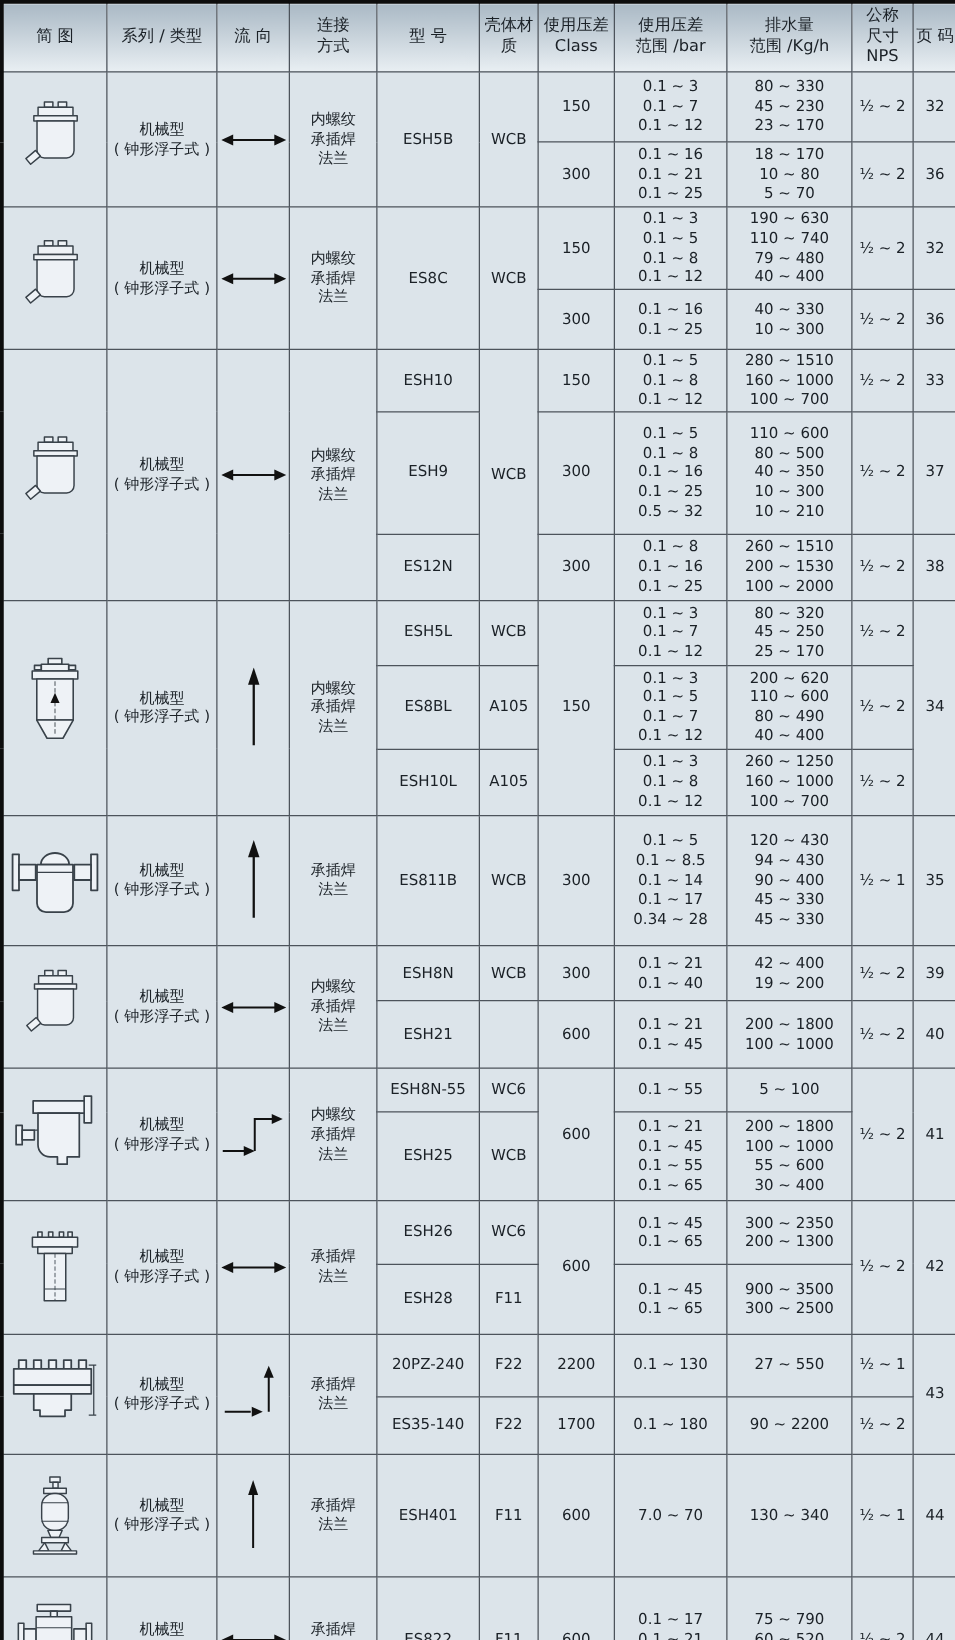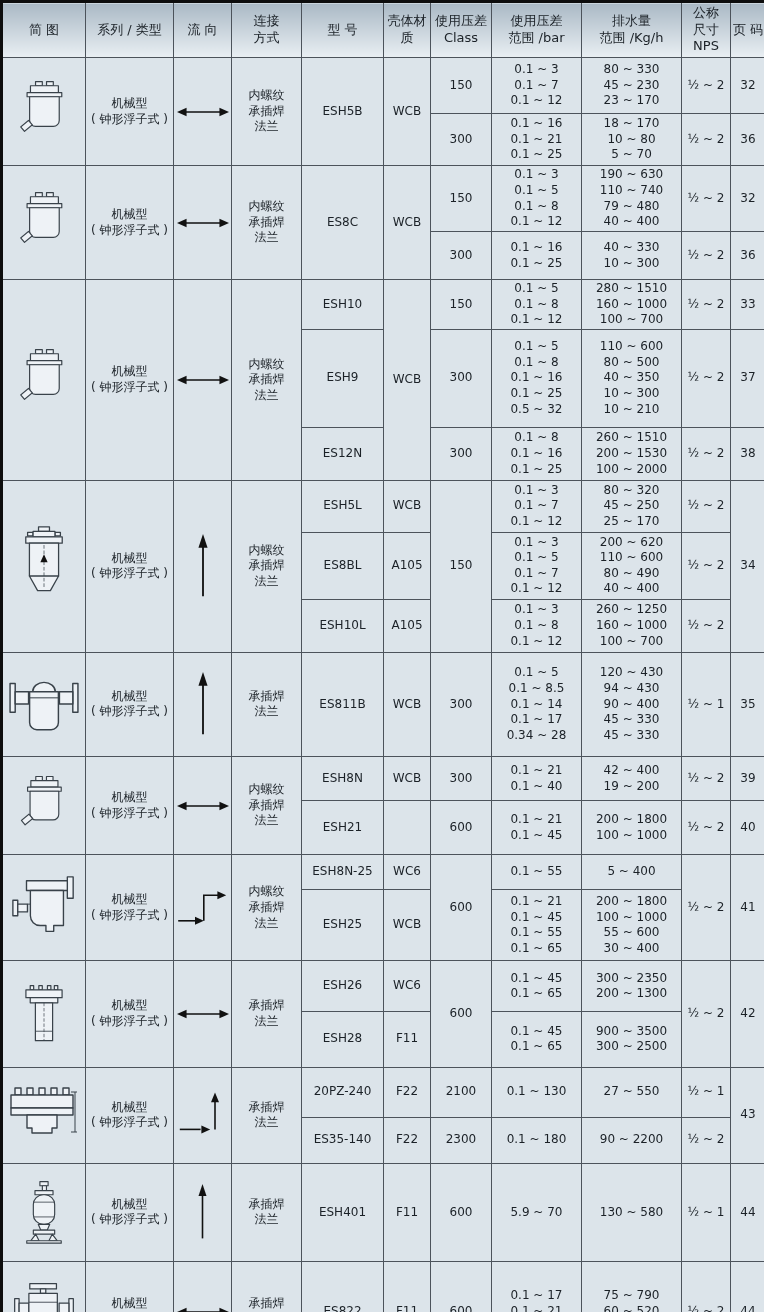--- a/index.html
+++ b/index.html
@@ -413,25 +413,25 @@
     <svg width="56" height="52" viewBox="0 0 70 60">
       <path class="arrow-line" d="M4 46 H26"></path>
               <polygon class="arrow" points="36,46 25,41 25,51"></polygon>
       <path class="arrow-line" d="M36 46 V14 H54"></path>
               <polygon class="arrow" points="64,14 53,9 53,19"></polygon>
     </svg>
   </td>
   <td rowspan="2">内螺纹
 承插焊
 法兰</td>
-  <td>ESH8N-25</td>
+  <td>ESH8N-55</td>
   <td>WC6</td>
   <td rowspan="2">600</td>
   <td>0.1 ~ 55</td>
-  <td>5 ~ 400</td>
+  <td>5 ~ 100</td>
   <td rowspan="2">½ ~ 2</td>
   <td rowspan="2">41</td>
 </tr>
 <tr style="height:69px">
   <td>ESH25</td>
   <td>WCB</td>
   <td>0.1 ~ 21
 0.1 ~ 45
 0.1 ~ 55
 0.1 ~ 65</td>
@@ -510,30 +510,30 @@
       <path class="arrow-line" d="M6 48 H32"></path>
               <polygon class="arrow" points="44,48 33,43 33,53"></polygon>
       <path class="arrow-line" d="M50 48 V12"></path>
               <polygon class="arrow" points="50,2 45,14 55,14"></polygon>
     </svg>
   </td>
   <td rowspan="2">承插焊
 法兰</td>
   <td>20PZ-240</td>
   <td>F22</td>
-  <td>2100</td>
+  <td>2200</td>
   <td>0.1 ~ 130</td>
   <td>27 ~ 550</td>
   <td>½ ~ 1</td>
   <td rowspan="2">43</td>
 </tr>
 <tr style="height:33px">
   <td>ES35-140</td>
   <td>F22</td>
-  <td>2300</td>
+  <td>1700</td>
   <td>0.1 ~ 180</td>
   <td>90 ~ 2200</td>
   <td>½ ~ 2</td>
 </tr>
 
 <tr style="height:70px">
   <td class="diagram-cell">
     <svg width="58" height="64" viewBox="0 0 70 78">
       <g class="lineart">
                 <rect x="30" y="2" width="10" height="5"></rect>
@@ -554,22 +554,22 @@
     <svg width="15" height="56" viewBox="0 0 16 70">
       <path class="arrow-line" d="M8 68 V12"></path>
               <polygon class="arrow" points="8,0 3,15 13,15"></polygon>
     </svg>
   </td>
   <td>承插焊
 法兰</td>
   <td>ESH401</td>
   <td>F11</td>
   <td>600</td>
-  <td>5.9 ~ 70</td>
-  <td>130 ~ 580</td>
+  <td>7.0 ~ 70</td>
+  <td>130 ~ 340</td>
   <td>½ ~ 1</td>
   <td>44</td>
 </tr>
 
 <tr style="height:73px">
   <td class="diagram-cell">
     <svg width="64" height="66" viewBox="0 0 72 70">
       <g class="lineart">
                 <rect x="20" y="3" width="30" height="6"></rect>
                 <rect x="32" y="9" width="6" height="5"></rect>

